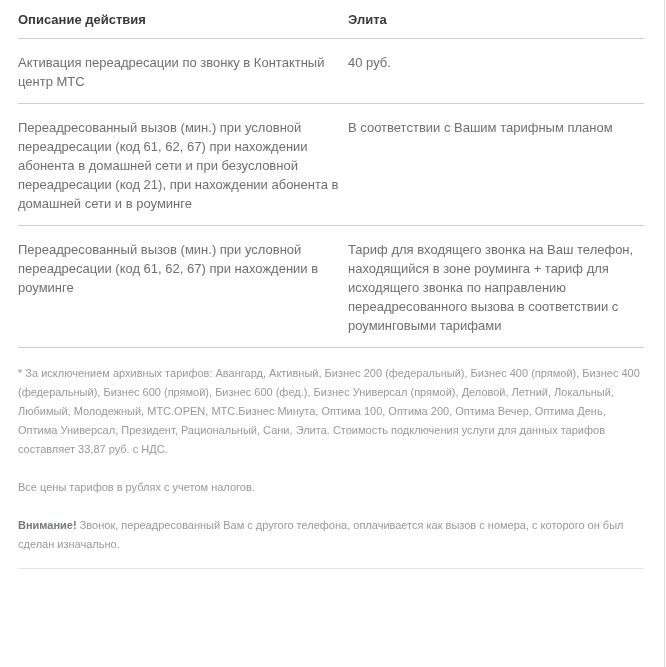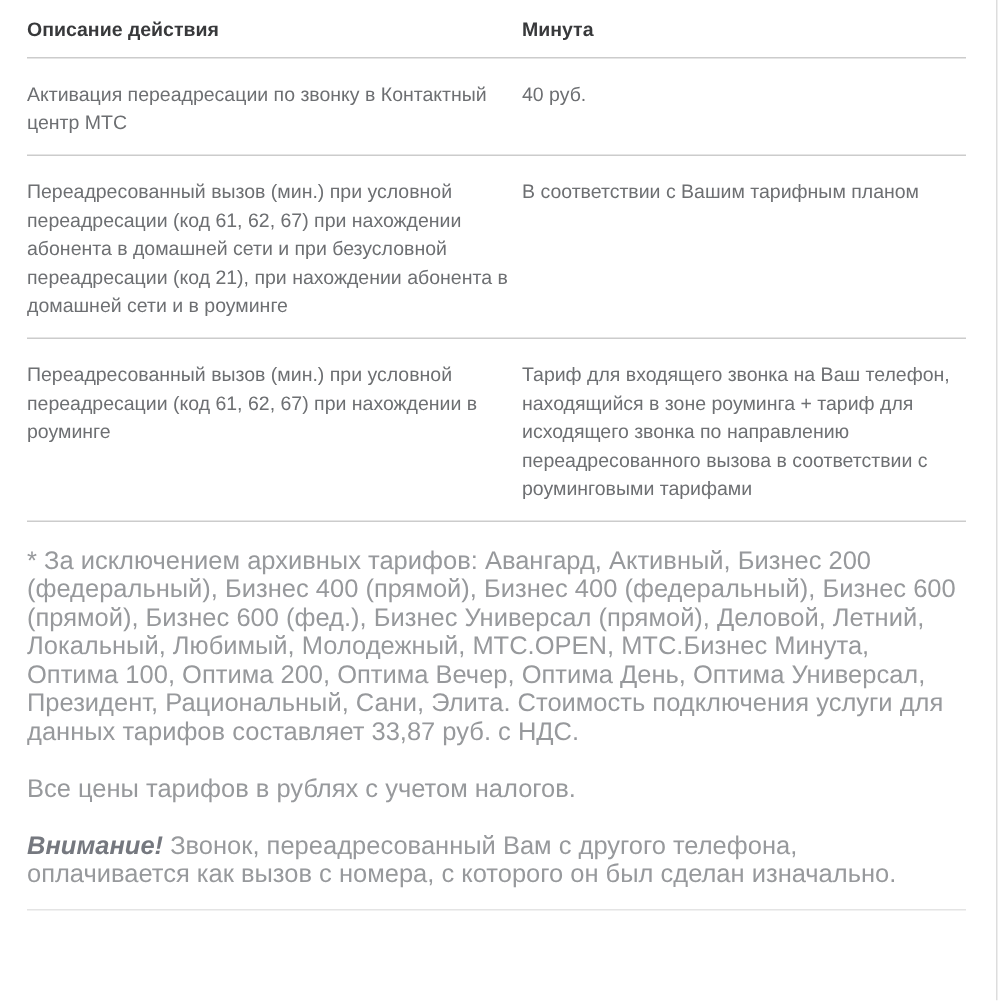--- a/index.html
+++ b/index.html
@@ -49,49 +49,48 @@
     max-width: 286px;
     display: block;
   }
   td.cell-tariff sup {
     font-size: 9px;
     line-height: 0;
     color: #6d6f72;
   }
   .note {
     margin: 16px 0 0 0;
-    font-size: 17px;
+    font-size: 11px;
     line-height: 19px;
     color: #97999c;
     max-width: 627px;
   }
   .note + .note {
     margin-top: 19px;
   }
   .note .warn-label {
     font-weight: bold;
     color: #75787f;
-    font-style: italic;
   }
   .bottom-divider {
     margin-top: 14px;
     border-top: 1px solid #e4e4e4;
     height: 0;
   }
 </style>
 </head>
 <body>
 
 <div class="page">
 
   <table class="tariff-table">
     <thead>
       <tr>
         <th class="col-desc">Описание действия</th>
-        <th class="col-tariff">Минута</th>
+        <th class="col-tariff">Элита</th>
       </tr>
     </thead>
     <tbody>
       <tr>
         <td class="cell-desc">Активация переадресации по звонку в Контактный центр МТС</td>
         <td class="cell-tariff">
             <span class="val-wrap">40 руб.</span>
           </td>
       </tr>
       <tr>

